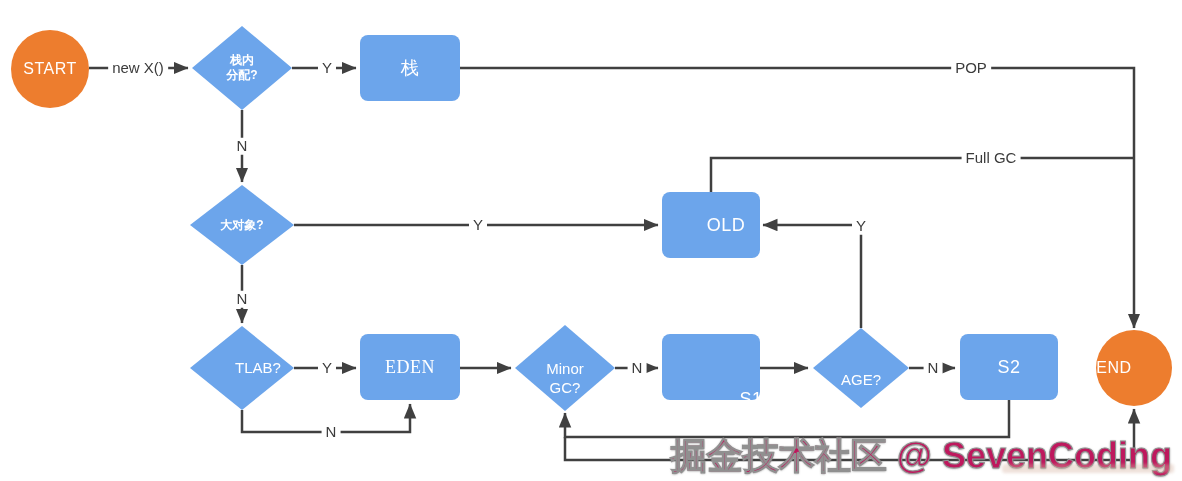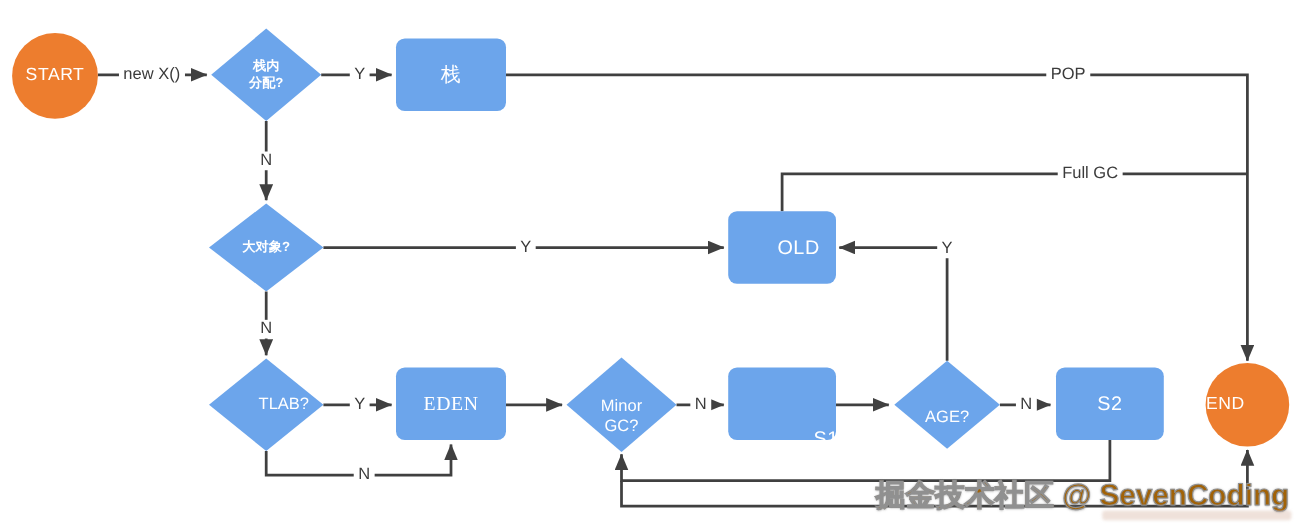--- a/index.html
+++ b/index.html
@@ -17,21 +17,21 @@
     position:absolute;transform:translate(-50%,-50%);
     color:#ffffff;text-align:center;white-space:pre-line;line-height:1.25;
     z-index:2;pointer-events:none;
   }
   .nl-terminal{font-size:16px;letter-spacing:0.5px;font-weight:500;}
   .nl-rect{font-size:18px;font-weight:500;letter-spacing:0.5px;}
   .nl-diamond-cn{font-size:12px;font-weight:700;}
   .nl-diamond{font-size:15px;font-weight:500;}
   .watermark{
     position:absolute;right:10px;top:432px;z-index:5;
-    font-size:27px;font-weight:700;color:#a16207;white-space:nowrap;
+    font-size:36px;font-weight:700;color:#be185d;white-space:nowrap;
     -webkit-text-stroke:1px #909090;
     text-shadow:0 0 2px rgba(130,130,130,.8),0 1px 2px rgba(130,130,130,.6);
   }
   .url-smudge{
     position:absolute;left:1002px;top:464px;width:172px;height:9px;z-index:5;
     background:rgba(214,176,158,.38);filter:blur(1.6px);border-radius:3px;
   }
 </style>
 </head>
 <body>

